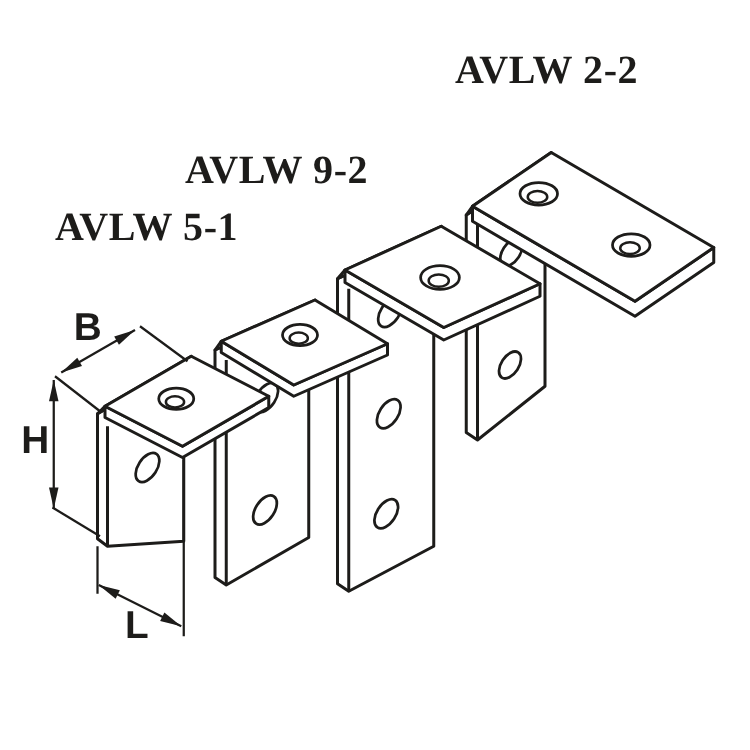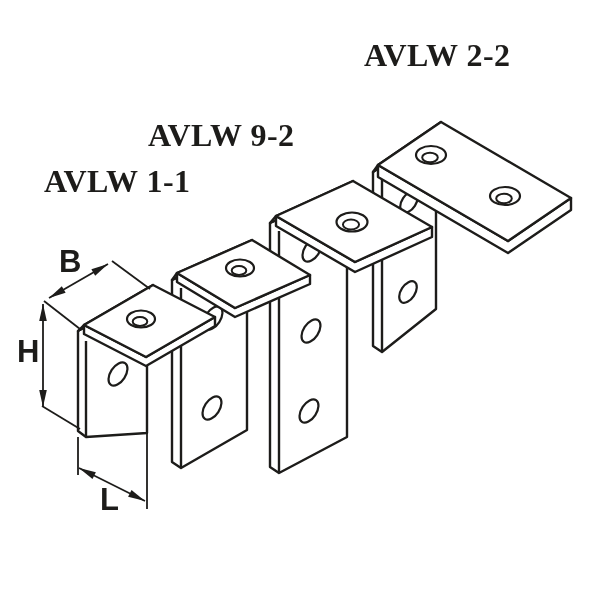--- a/index.html
+++ b/index.html
@@ -77,20 +77,20 @@
         <polygon points="43,407 39.2,390 46.8,390" fill="#1d1c1a"></polygon>
         <polygon points="43,304 46.8,321 39.2,321" fill="#1d1c1a"></polygon>
         <line x1="78" y1="437" x2="78" y2="475" stroke="#1d1c1a" stroke-width="1.8"></line>
         <line x1="147" y1="368" x2="147" y2="509" stroke="#1d1c1a" stroke-width="1.8"></line>
         <line x1="79" y1="468" x2="145" y2="501" stroke="#1d1c1a" stroke-width="1.8"></line>
         <polygon points="145,501 128.0953260901016,496.7961922023004 131.4941494159013,489.998545550701" fill="#1d1c1a"></polygon>
         <polygon points="79,468 95.9046739098984,472.2038077976996 92.50585058409874,479.001454449299" fill="#1d1c1a"></polygon>
       </g>
     </svg>
 
-  <div class="lbl product-lbl" style="left:44px;top:165px;">AVLW 1-1</div>
+  <div class="lbl product-lbl" style="left:44px;top:165px;">AVLW 5-1</div>
   <div class="lbl product-lbl" style="left:148px;top:119px;">AVLW 9-2</div>
   <div class="lbl product-lbl" style="left:364px;top:39px;">AVLW 2-2</div>
 
   <div class="lbl dim-lbl" style="left:59px;top:246px;">B</div>
   <div class="lbl dim-lbl" style="left:17px;top:336px;">H</div>
   <div class="lbl dim-lbl" style="left:100px;top:484px;">L</div>
 </div>
 
 </body></html>

